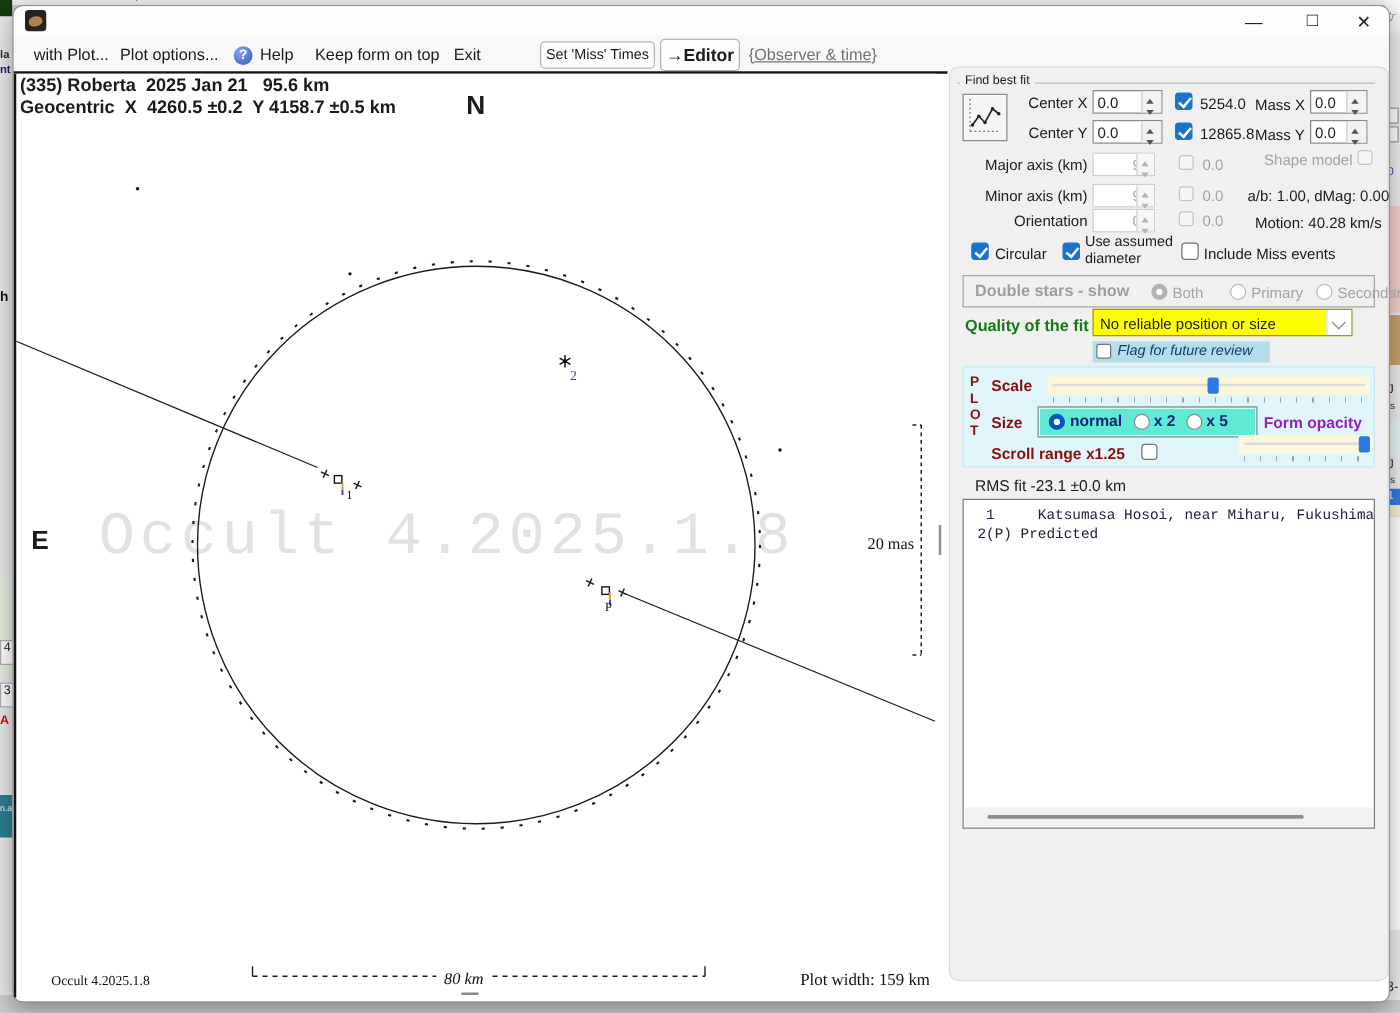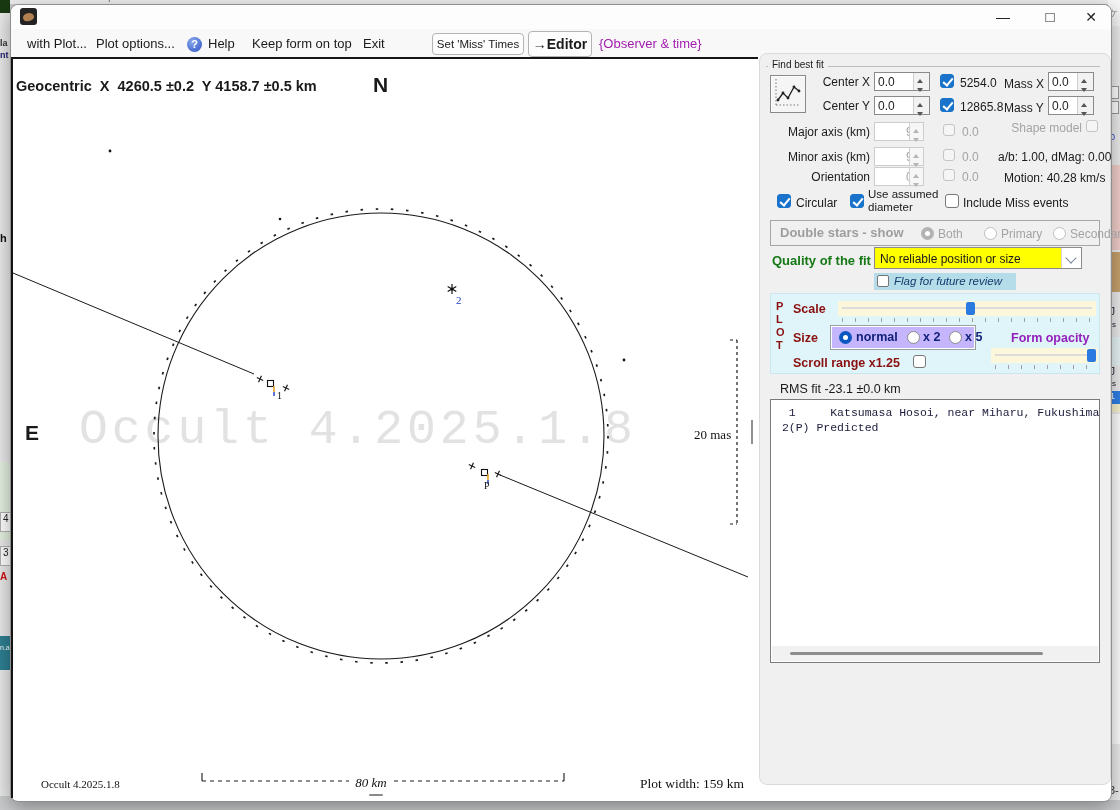--- a/index.html
+++ b/index.html
@@ -71,21 +71,21 @@
   .dd .ddarrow::after{content:"";position:absolute;left:5px;top:6px;width:7px;height:7px;
     border:solid #7a8a9a;border-width:0 0 1.6px 1.6px;transform:rotate(-45deg);}
   
   .slider{position:absolute;background:#fcf7da;}
   .slider .groove{position:absolute;left:4px;right:4px;top:6px;height:2px;background:#dcdcdc;}
   .slider .thumb{position:absolute;top:1px;width:9px;height:13px;background:#2a7ae2;border-radius:2px;}
   .ticks{position:absolute;height:4px;background:repeating-linear-gradient(90deg,#9f9f9f 0 1px,transparent 1px 13px);}
   
   #plotbox{position:absolute;left:10px;top:239px;width:330px;height:81px;background:#e0f5fa;border:1px solid #cbe6ee;box-sizing:border-box;}
   .redlbl{color:#8a0f0f;font-weight:bold;}
-  .sizegroup{position:absolute;left:59px;top:31px;width:146px;height:25px;background:#c4b5fd;
+  .sizegroup{position:absolute;left:59px;top:31px;width:176px;height:25px;background:#5eead4;
     border:1px solid #97a0a0;box-shadow:inset 0 0 0 1px #fff;box-sizing:border-box;}
   .navylbl{color:#13217a;font-weight:bold;font-size:12.5px;}
   
   #listbox{position:absolute;left:10px;top:345px;width:330px;height:264px;background:#fff;
     border:1px solid #7a7a7a;box-sizing:border-box;overflow:hidden;}
   .obsrow{position:absolute;left:4px;font-family:"Liberation Mono",monospace;font-size:11.5px;
     color:#1c1c3c;white-space:pre;}
   #hscroll{position:absolute;left:1px;right:1px;bottom:1px;height:15px;background:#f1f1f1;}
   #hthumb{position:absolute;left:18px;top:6px;width:253px;height:3px;background:#8c8c8c;border-radius:2px;}
 </style>
@@ -145,26 +145,27 @@
 
   <div id="toolbar">
     <div class="menuitem" style="left:16px;">with Plot...</div>
     <div class="menuitem" style="left:85px;">Plot options...</div>
     <div class="helpic">?</div>
     <div class="menuitem" style="left:197px;">Help</div>
     <div class="menuitem" style="left:241px;">Keep form on top</div>
     <div class="menuitem" style="left:352px;">Exit</div>
     <div class="tbbtn" style="left:421px;top:4px;width:90px;height:20px;font-size:11.5px;line-height:20px;">Set 'Miss' Times</div>
     <div class="tbbtn" style="left:517px;top:2px;width:62px;height:24px;font-size:14px;font-weight:bold;line-height:24px;">→Editor</div>
-    <div class="menuitem" style="left:588px;color:#a21caf;">{Observer &amp; time}</div>
+    <div class="menuitem" style="left:588px;color:#737373;text-decoration:underline;">{Observer &amp; time}</div>
   </div>
 
   <div id="blackline"></div>
 
   <div id="plotarea">
+    <div class="plothead" style="left:3px;top:2px;">(335) Roberta  2025 Jan 21   95.6 km</div>
     <div class="plothead" style="left:3px;top:19px;">Geocentric  X  4260.5 ±0.2  Y 4158.7 ±0.5 km</div>
     <div class="cardinal" style="left:360px;top:14px;">N</div>
     <div class="cardinal" style="left:12px;top:362px;">E</div>
     <div id="watermark">Occult 4.2025.1.8</div>
 
     <svg width="736" height="739" viewBox="0 0 736 739" style="position:absolute;left:0;top:0;">
 
       <g>
         <circle cx="368" cy="377" r="223" fill="none" stroke="#1a1a1a" stroke-width="1.1"></circle>
         <circle cx="368" cy="377" r="227" fill="none" stroke="#1a1a1a" stroke-width="1.7" stroke-dasharray="2.5 12.7"></circle>

